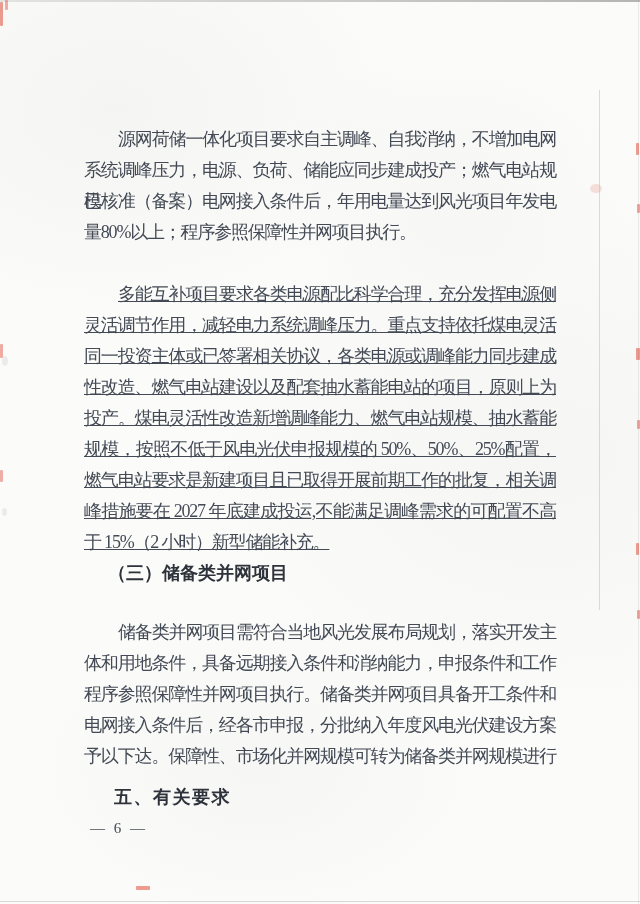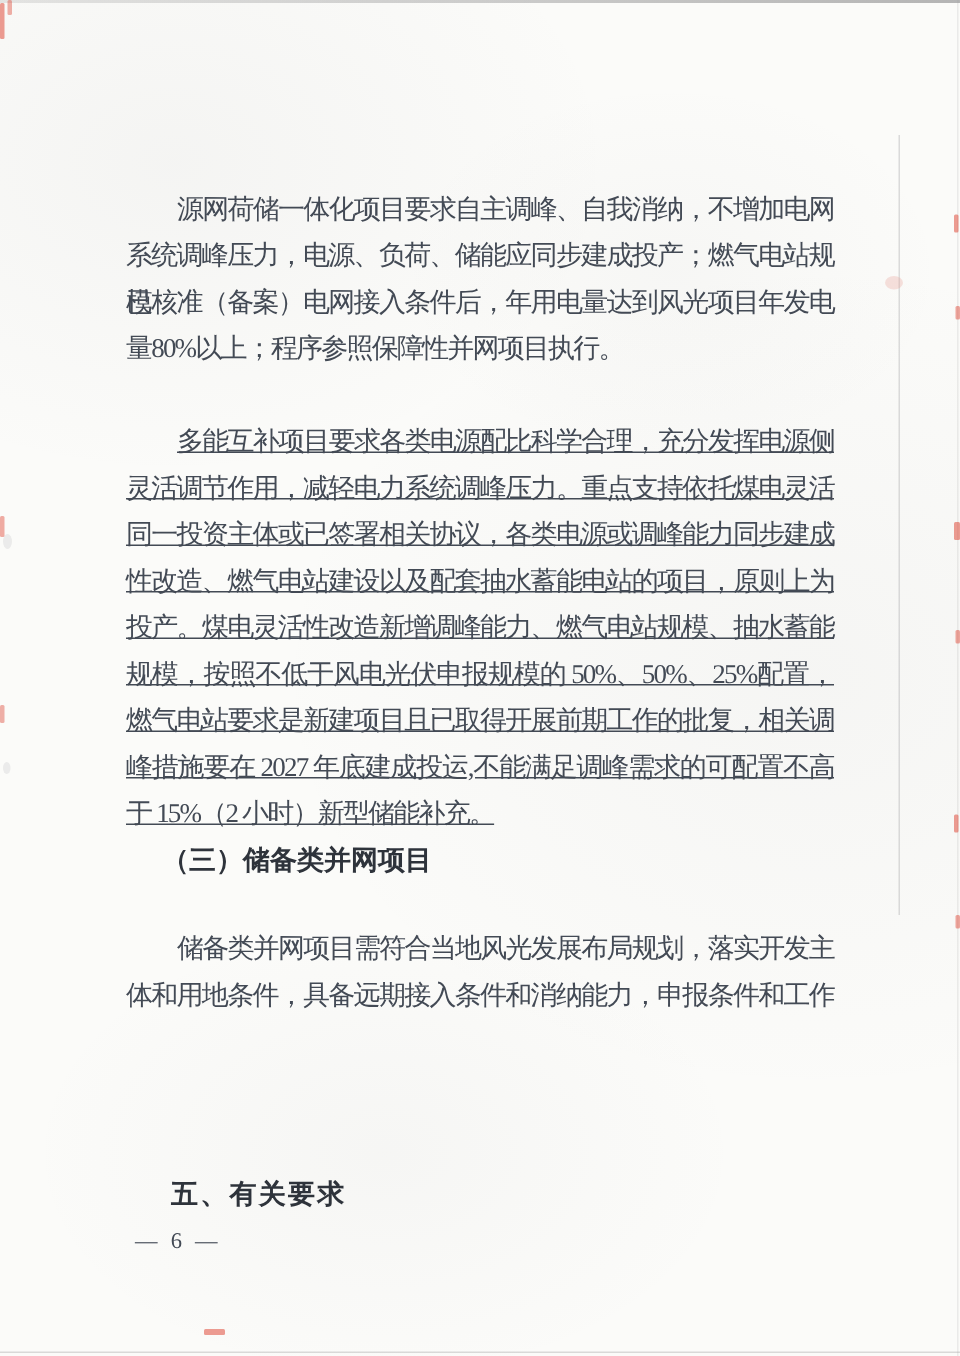--- a/index.html
+++ b/index.html
@@ -101,19 +101,22 @@
         <div class="line">燃气电站要求是新建项目且已取得开展前期工作的批复，相关调</div>
         <div class="line">峰措施要在 2027 年底建成投运,不能满足调峰需求的可配置不高</div>
         <div class="line last">于 15%（2 小时）新型储能补充。</div>
       </section>
 
     <div class="heading h3" style="top:558px;">（三）储备类并网项目</div>
 
     <section class="para indent" style="top:589px;margin-top:28px;">
         <div class="line first">储备类并网项目需符合当地风光发展布局规划，落实开发主</div>
         <div class="line">体和用地条件，具备远期接入条件和消纳能力，申报条件和工作</div>
+        <div class="line">程序参照保障性并网项目执行。储备类并网项目具备开工条件和</div>
+        <div class="line">电网接入条件后，经各市申报，分批纳入年度风电光伏建设方案</div>
+        <div class="line">予以下达。保障性、市场化并网规模可转为储备类并网规模进行</div>
       </section>
 
     <div class="heading h5" style="top:783px;">五、有关要求</div>
 
     <div class="page-number">— 6 —</div>
   </main>
 </div>
 
 </body></html>

